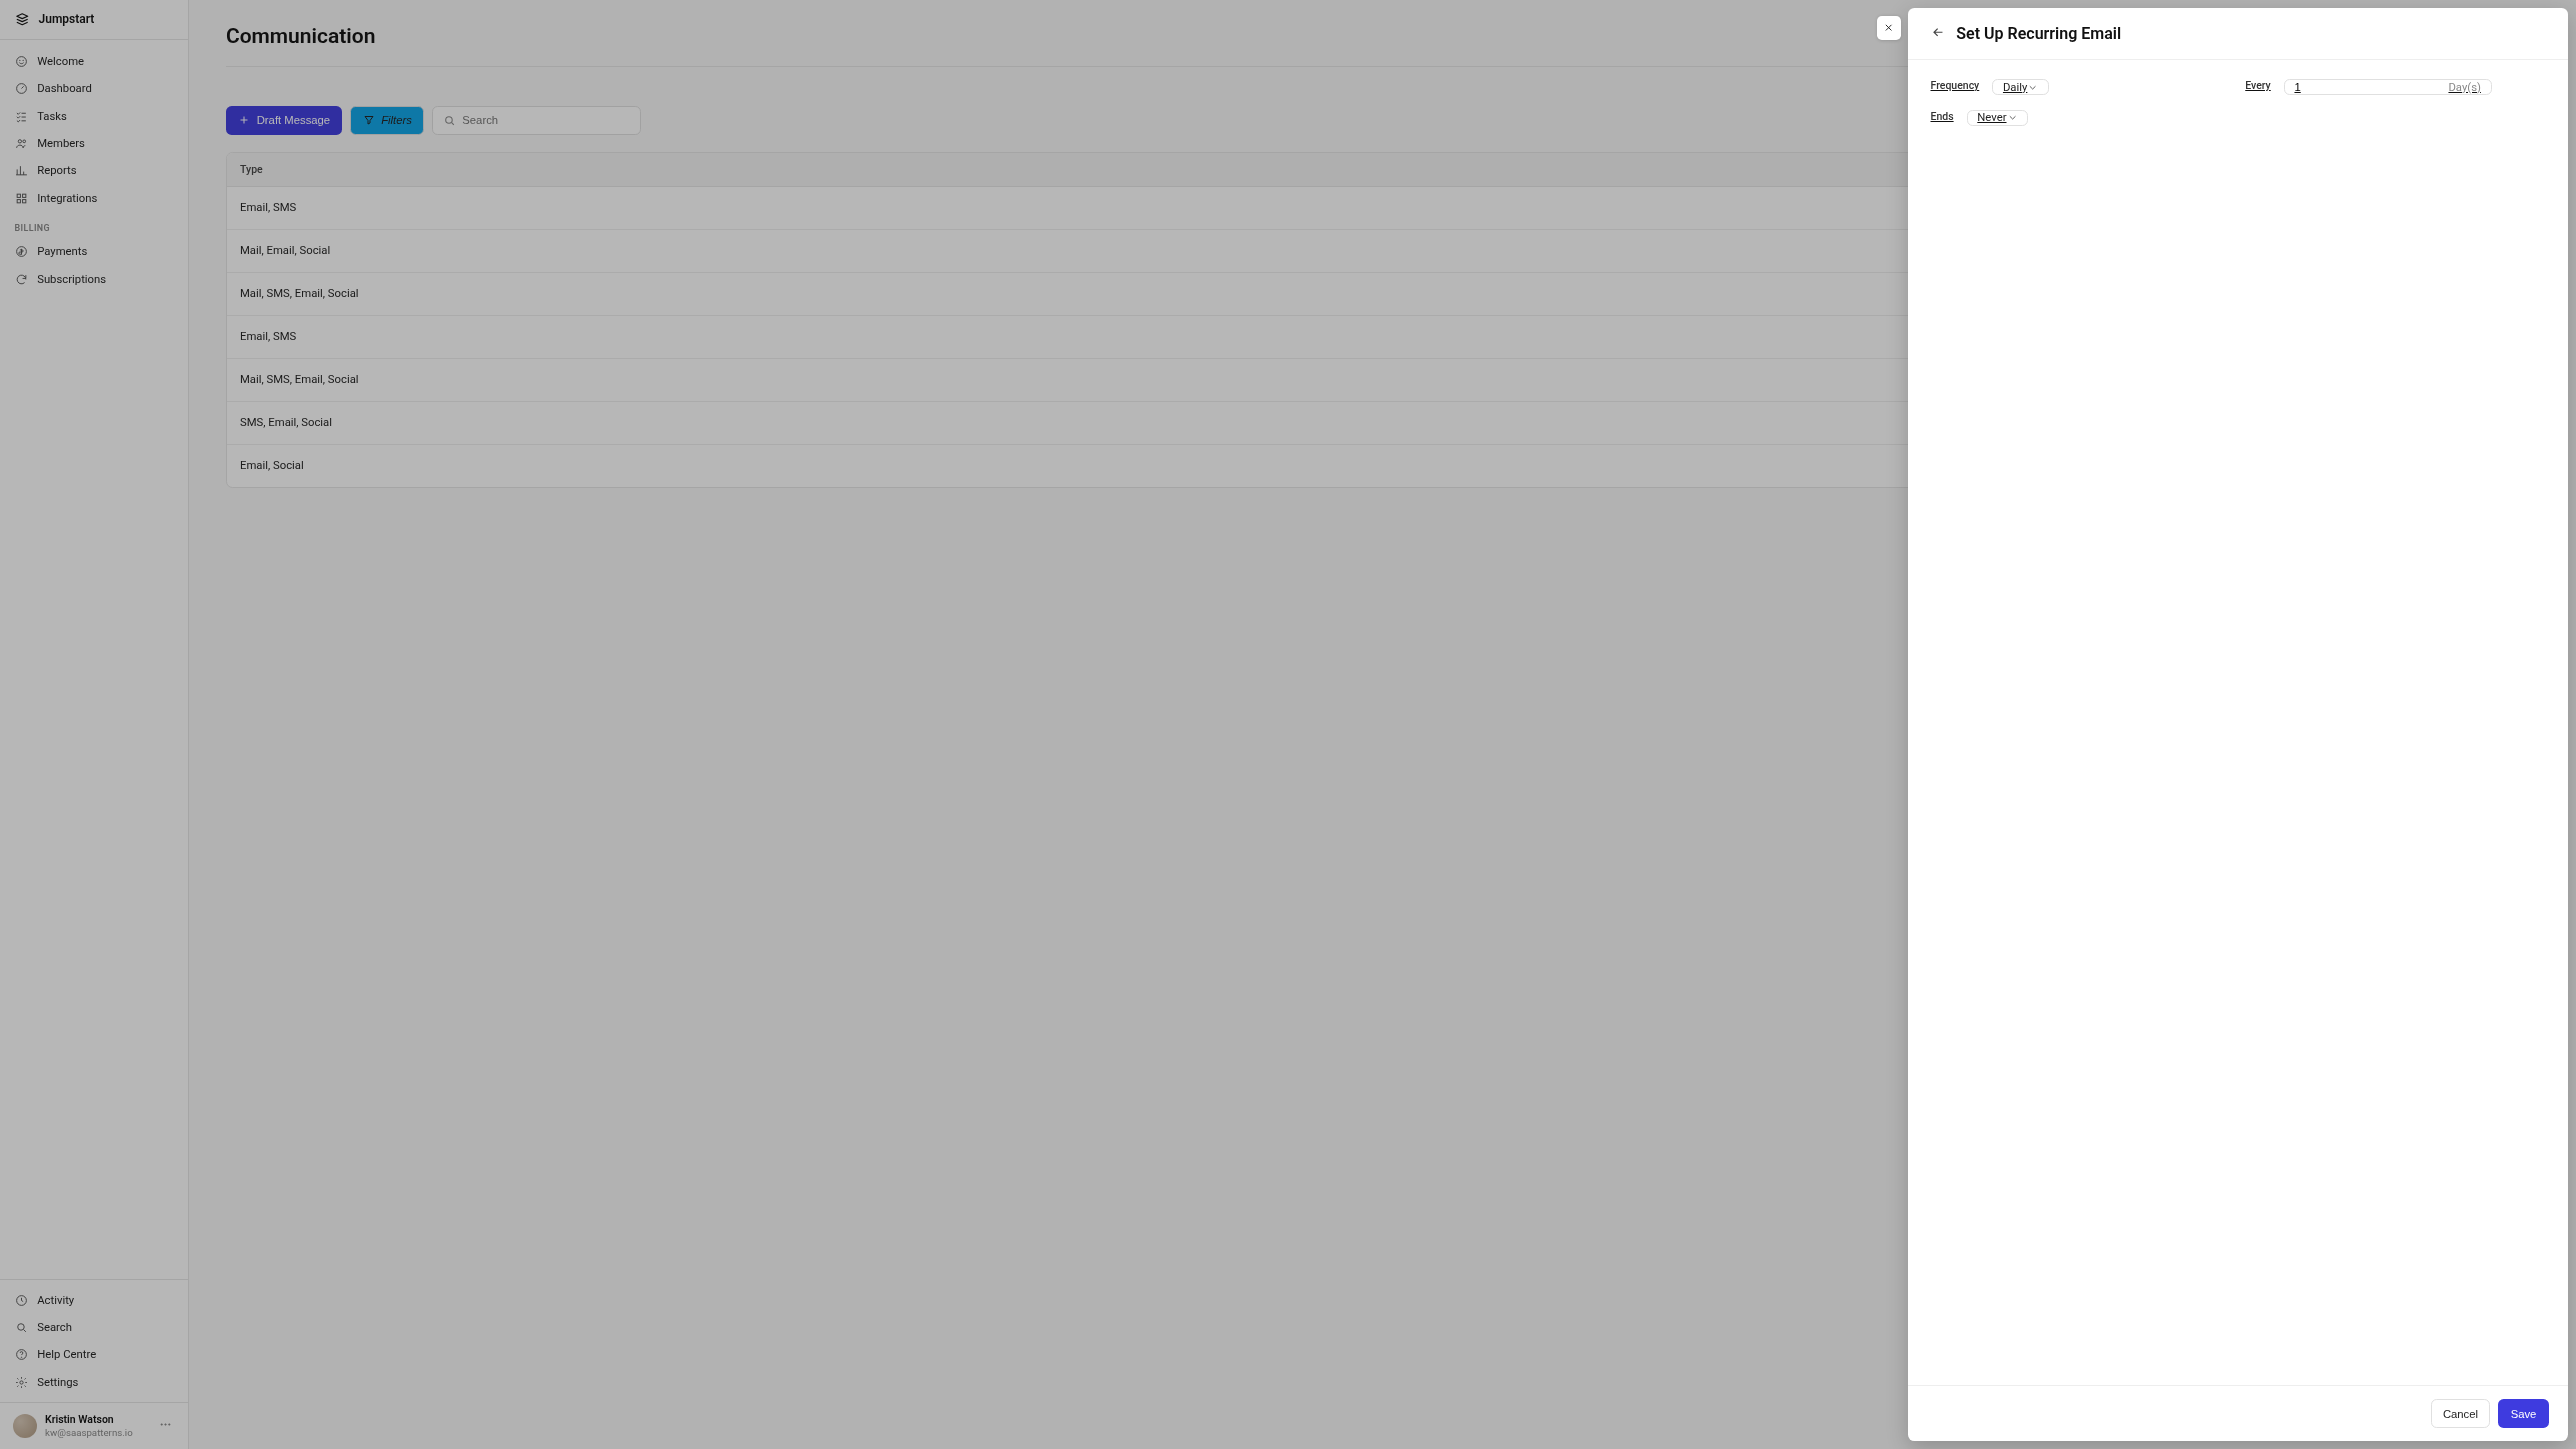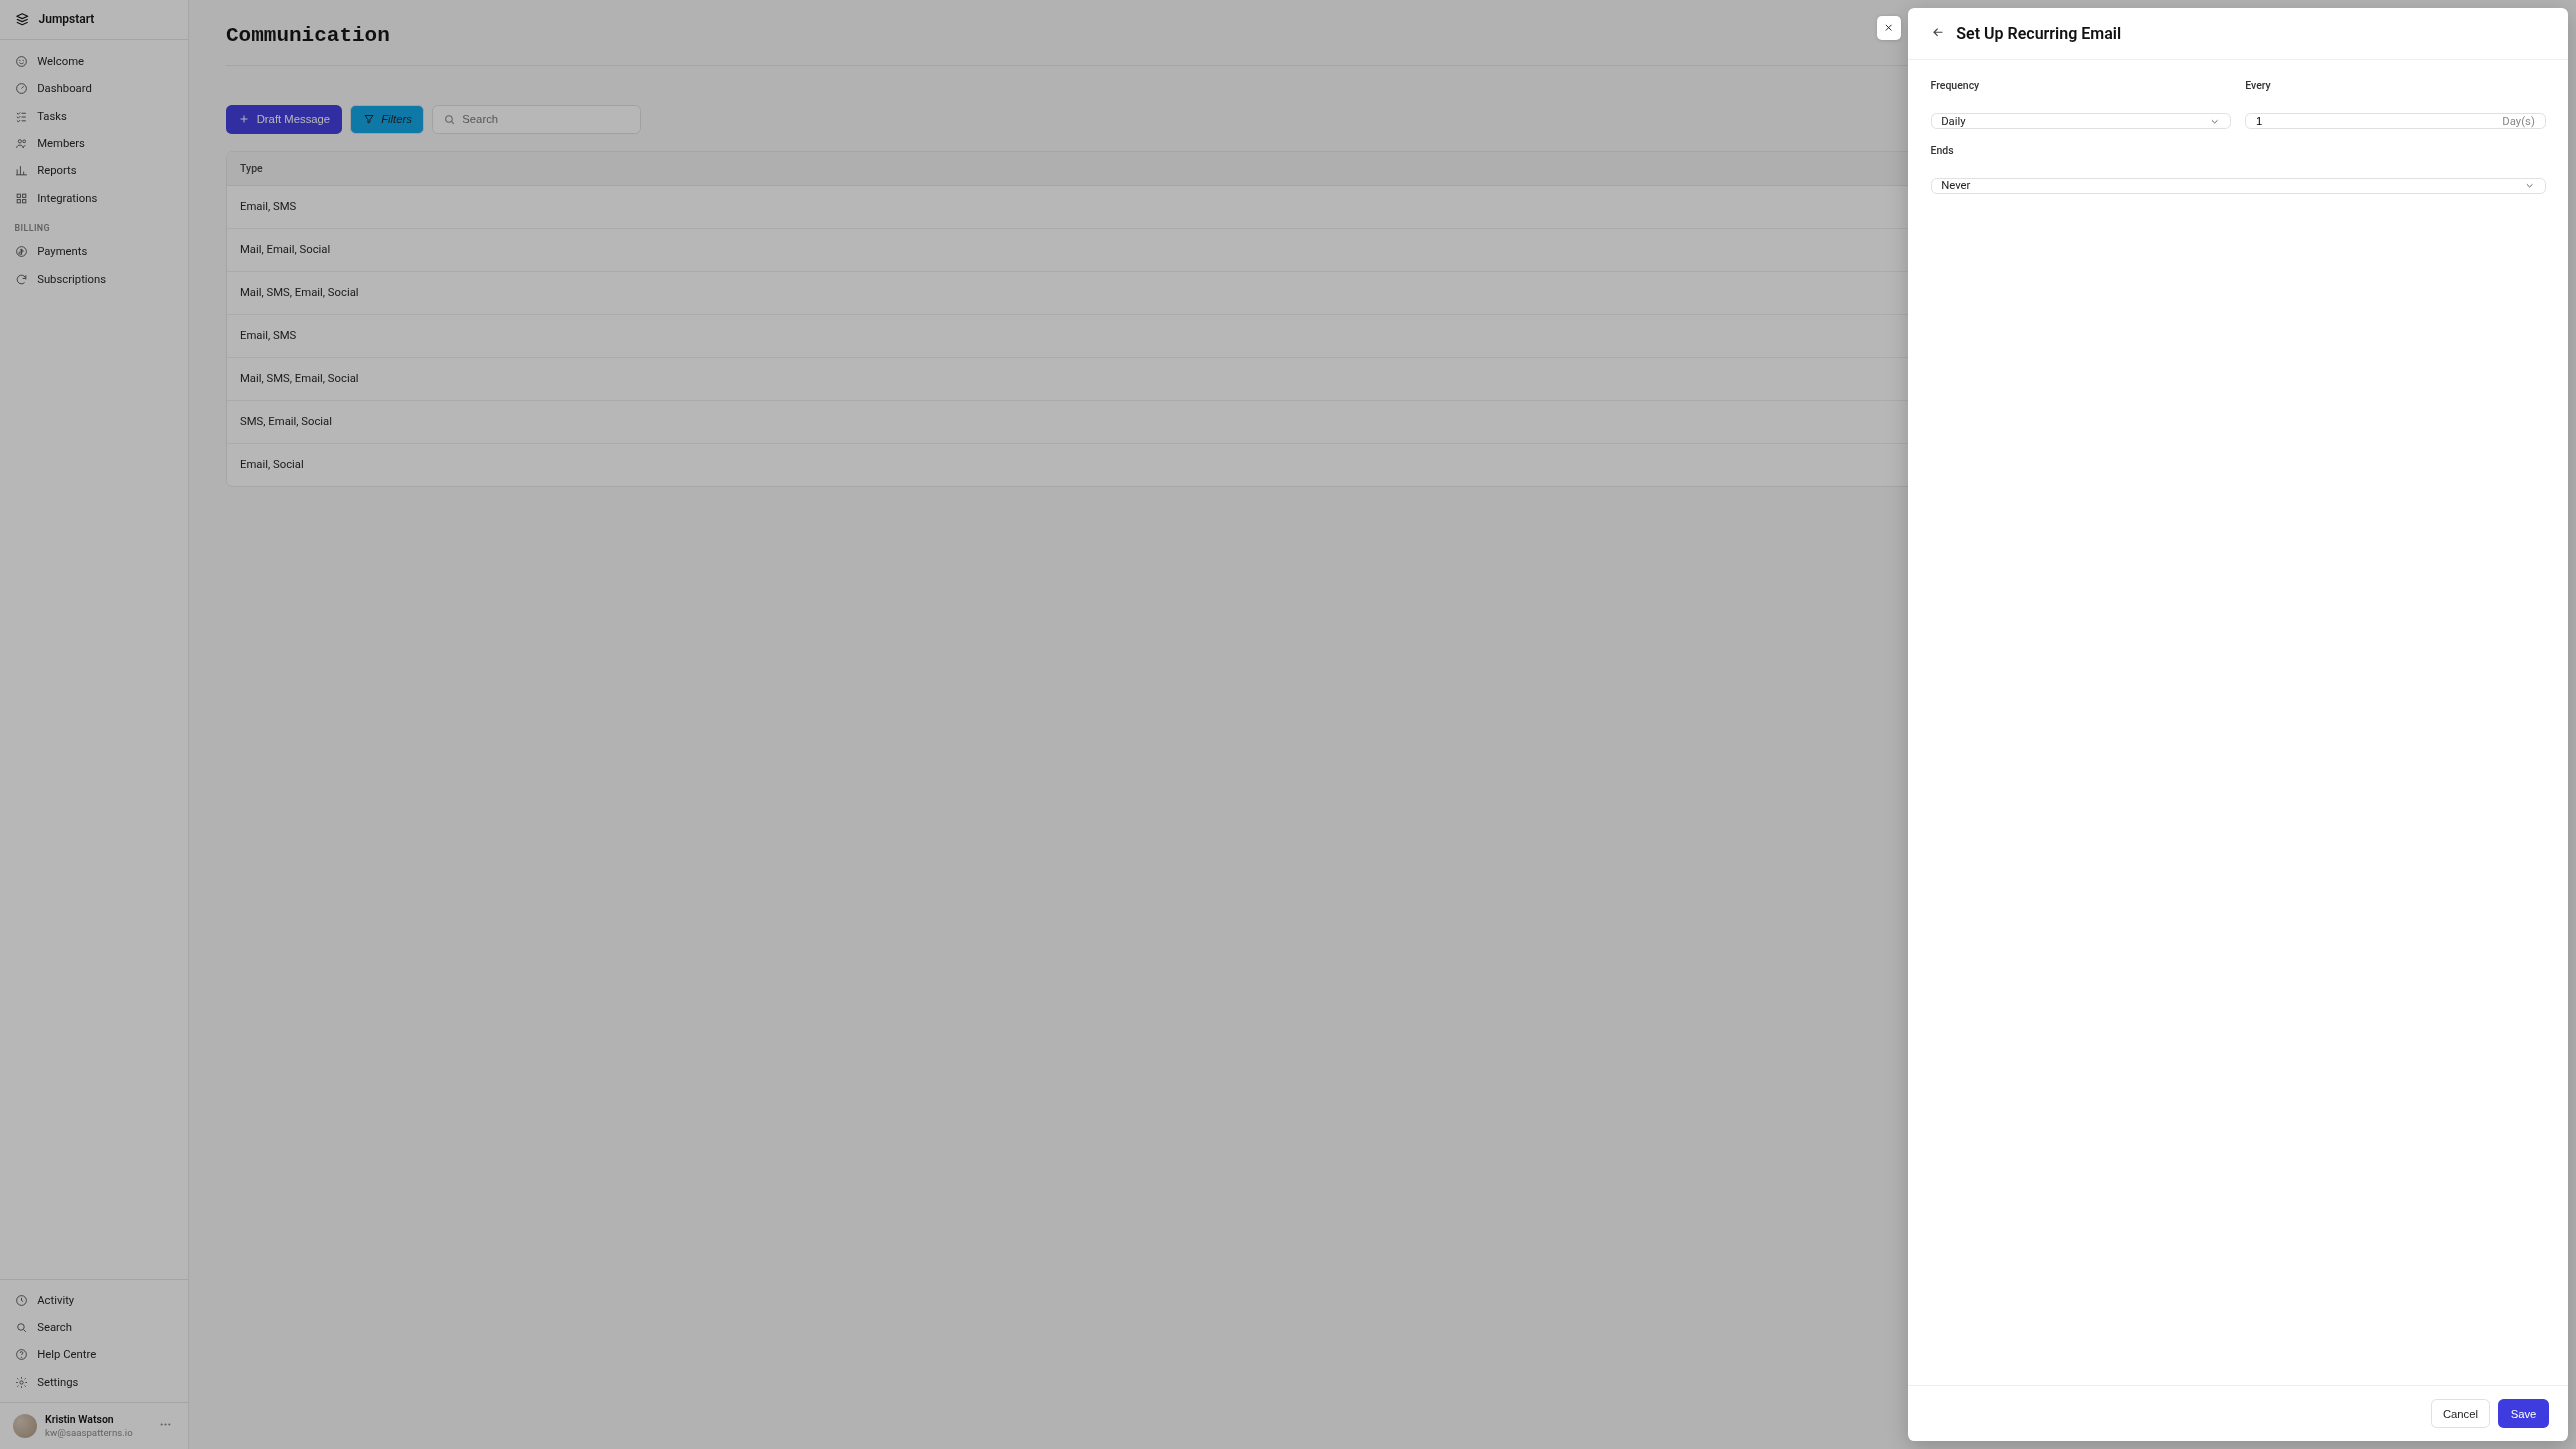--- a/index.html
+++ b/index.html
@@ -70,21 +70,21 @@
     border-radius: 50%;
     background: radial-gradient(circle at 30% 30%, #d8c9b8, #b09a81);
   }
   .user-info { display: flex; flex-direction: column; line-height: 1.3; flex: 1; }
   .user-name { font-size: 10.5px; font-weight: 600; }
   .user-email { font-size: 9.7px; color: #888; }
   .user-more { color: #888; cursor: pointer; padding: 3.2px;}
 
   
   .main { flex: 1; padding: 24px 37px; overflow-y: auto; background: #f8f8f8; }
-  .page-title { font-size: 21px; font-weight: 600; margin-bottom: 17.7px; font-family: Liberation Mono, monospace; }
+  .page-title { font-size: 21px; font-weight: 600; margin-bottom: 17.7px; }
   .divider { border: none; border-top: 0.8px solid #e5e5e5; margin-bottom: 16px; }
 
   .toolbar { display: flex; gap: 8px; align-items: center; margin-bottom: 17.7px; margin-top: 39px; }
   .btn {
     display: inline-flex; align-items: center; gap: 6.4px;
     height: 29px; padding: 0 11.3px;
     border-radius: 5.6px; font-size: 11.3px; font-weight: 500;
     cursor: pointer;
     border: 0.8px solid transparent;
   }
@@ -140,21 +140,21 @@
   .panel-header {
     display:flex; align-items:center; gap:11.3px;
     padding: 16px 22.5px; border-bottom: 0.8px solid #eee;
   }
   .panel-back { cursor:pointer; color:#444; }
   .panel-back svg { width:14.5px; height:14.5px; stroke:currentColor; fill:none; stroke-width:2; }
   .panel-title { font-size: 16px; font-weight: 600; }
 
   .panel-body { padding: 19.3px 22.5px; flex: 1; overflow-y: auto; }
   .field-row { display: flex; gap: 14.5px; margin-bottom: 14.5px; }
-  .field { flex: 1; display: flex; flex-direction: column; gap: 21px; }
+  .field { flex: 1; display: flex; gap: 13px; text-decoration: underline; }
   .field-full { width: 100%; }
   .field-label { font-size: 10.5px; font-weight: 500; color: #333; }
   .select, .input-group {
     height: 16px; border: 0.8px solid #e0e0e0; border-radius: 5.6px;
     display:flex; align-items:center; padding: 0 9.7px;
     font-size: 11.3px; background: #fff; color: #222;
     justify-content: space-between;
   }
   .select { cursor: pointer; }
   .select svg { width:11.3px; height:11.3px; stroke:#555; fill:none; stroke-width:2; }

